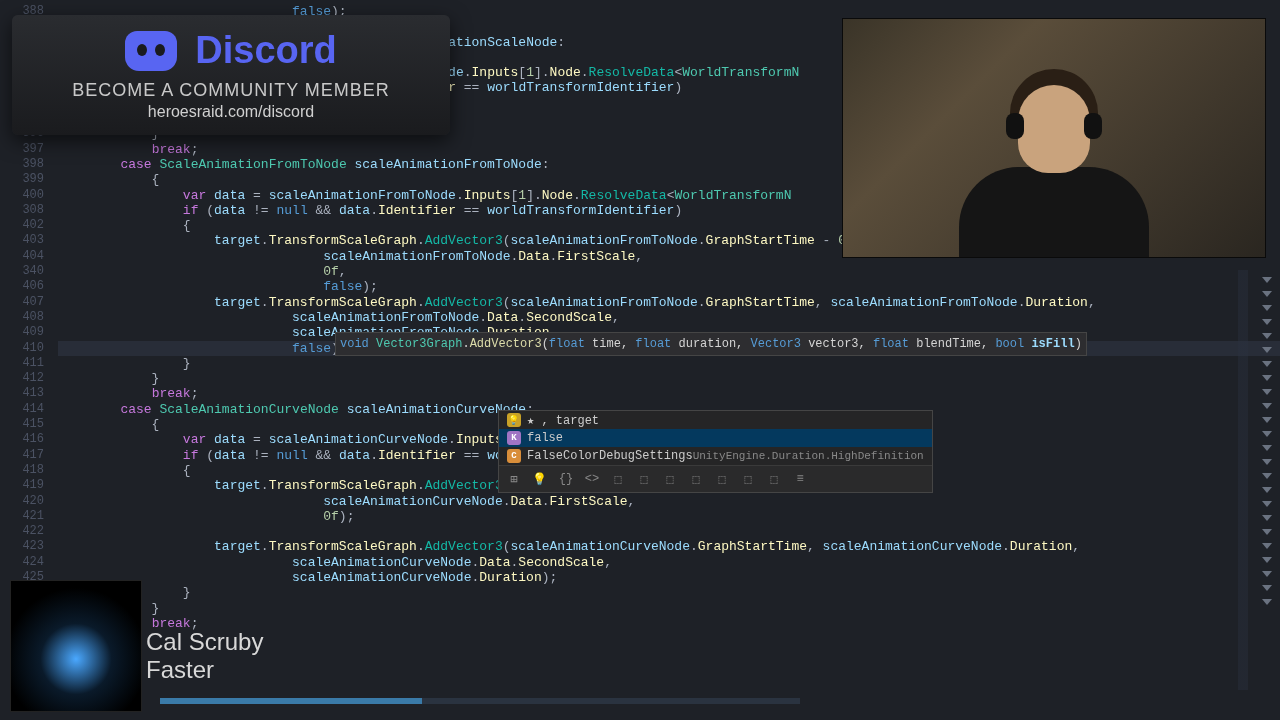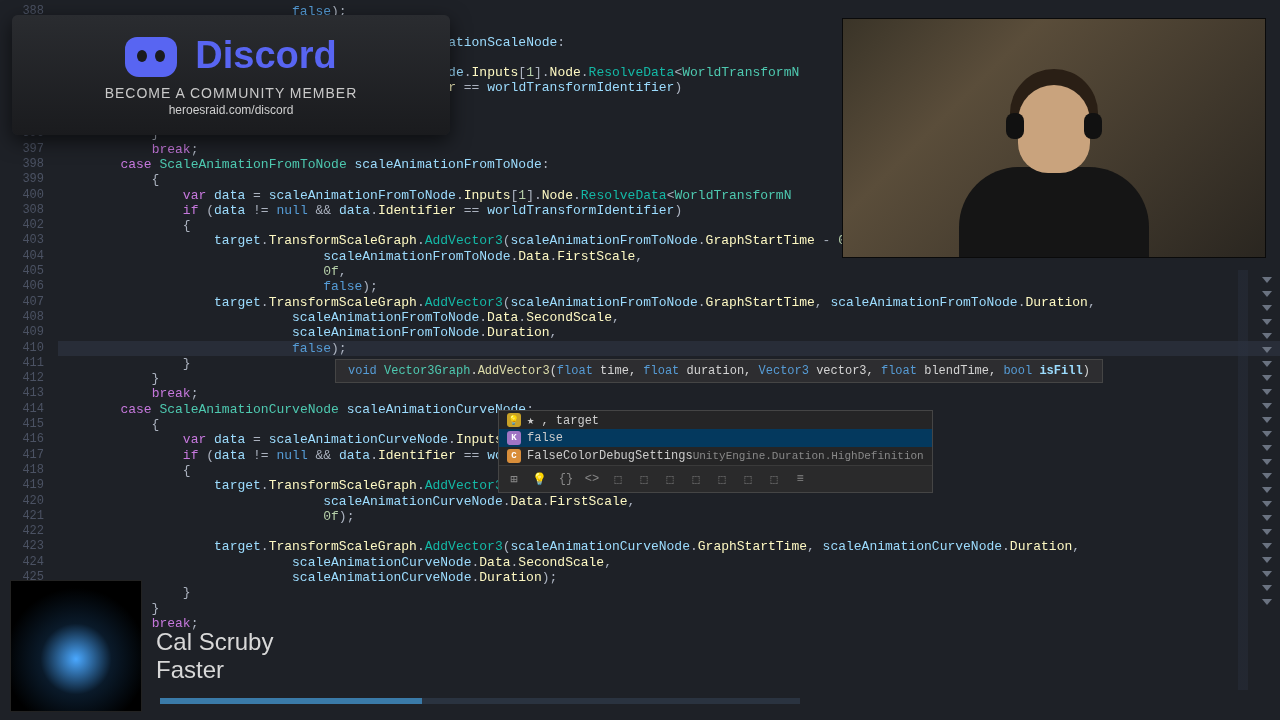--- a/index.html
+++ b/index.html
@@ -53,37 +53,37 @@
   width: 438px; height: 120px;
   background: linear-gradient(180deg, #2a2c30 0%, #1a1b1e 100%);
   border-radius: 6px;
   box-shadow: 0 6px 20px rgba(0,0,0,0.6);
   display: flex;
   flex-direction: column;
   align-items: center;
   justify-content: center;
   z-index: 50;
 }
-.discord-row { display: flex; align-items: flex-end; gap: 18px; margin-bottom: 8px; }
+.discord-row { display: flex; align-items: center; gap: 18px; margin-bottom: 8px; }
 .discord-logo {
   width: 52px; height: 40px;
   background: #5865f2;
   border-radius: 12px 12px 14px 14px;
   position: relative;
 }
 .discord-logo::before, .discord-logo::after {
   content: ''; position: absolute; width: 10px; height: 12px;
   background: #1a1b1e; border-radius: 50%;
   top: 13px;
 }
 .discord-logo::before { left: 12px; }
 .discord-logo::after { right: 12px; }
 .discord-text { color: #5865f2; font-size: 38px; font-weight: 700; font-family: Arial, sans-serif; }
-.discord-sub { color: #c9c9c9; font-size: 14px; font-family: Arial, sans-serif; letter-spacing: 1px; }
-.discord-url { color: #d0d0d0; font-size: 12px; font-family: Arial, sans-serif; margin-top: 2px; }
+.discord-sub { color: #c9c9c9; font-size: 18px; font-family: Arial, sans-serif; letter-spacing: 1px; }
+.discord-url { color: #d0d0d0; font-size: 16px; font-family: Arial, sans-serif; margin-top: 2px; }
 .webcam {
   position: absolute;
   top: 18px; right: 14px;
   width: 424px; height: 240px;
   background: linear-gradient(135deg, #3a3428 0%, #5a4d3a 30%, #2a2620 100%);
   border: 1px solid #0a0a0a;
   z-index: 40;
   overflow: hidden;
 }
 .webcam-person {
@@ -129,44 +129,43 @@
   width: 290px; height: 132px;
   z-index: 45;
   display: flex;
   align-items: flex-end;
 }
 .music-art {
   width: 132px; height: 132px;
   background: radial-gradient(circle at 50% 60%, #4aa8ff 0%, #0a1a2a 35%, #000 70%);
   border: 1px solid #222;
 }
-.music-text { margin-left: 14px; padding-bottom: 28px; font-family: Arial, sans-serif; }
+.music-text { margin-left: 4px; padding-bottom: 28px; font-family: Arial, sans-serif; }
 .music-artist { color: #d8d8d8; font-size: 24px; }
 .music-title { color: #d8d8d8; font-size: 24px; }
 .progress {
   position: absolute;
   bottom: 16px; left: 160px;
   width: 640px; height: 6px;
   background: #2a3340;
   z-index: 30;
 }
 .progress-fill {
   height: 100%;
   background: #3a7aa8;
 }
 .tooltip {
   position: absolute;
   background: #2d2d30;
   border: 1px solid #454545;
   color: #d4d4d4;
   font-size: 12px;
-  padding: 4px 12px;
+  padding: 4px 4px;
   z-index: 20;
   white-space: nowrap;
-  margin-top: 27px;
 }
 .tooltip .sig-void { color: #569cd6; }
 .tooltip .sig-type { color: #4ec9b0; }
 .tooltip .sig-method { color: #dcdcaa; }
 .tooltip .sig-ptype { color: #569cd6; }
 .tooltip .sig-pname { color: #9cdcfe; font-weight: bold; }
 .autocomplete {
   position: absolute;
   background: #252526;
   border: 1px solid #454545;
@@ -241,21 +240,21 @@
       <div>395</div>
       <div>396</div>
       <div>397</div>
       <div>398</div>
       <div>399</div>
       <div>400</div>
       <div>308</div>
       <div>402</div>
       <div>403</div>
       <div>404</div>
-      <div>405</div>
+      <div>340</div>
       <div>406</div>
       <div>407</div>
       <div>408</div>
       <div>409</div>
       <div>410</div>
       <div>411</div>
       <div>412</div>
       <div>413</div>
       <div>414</div>
       <div>415</div>

